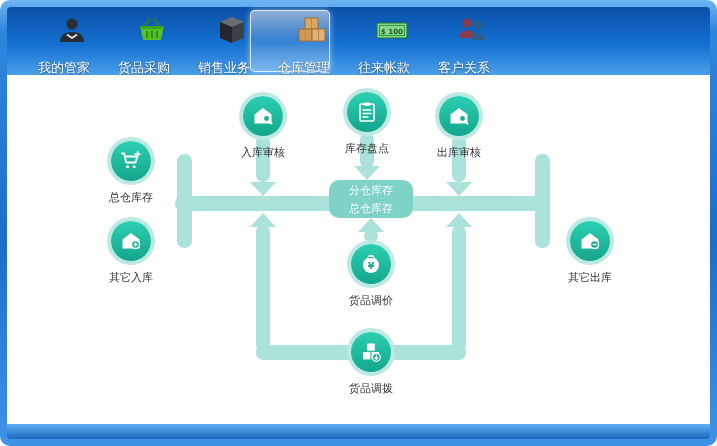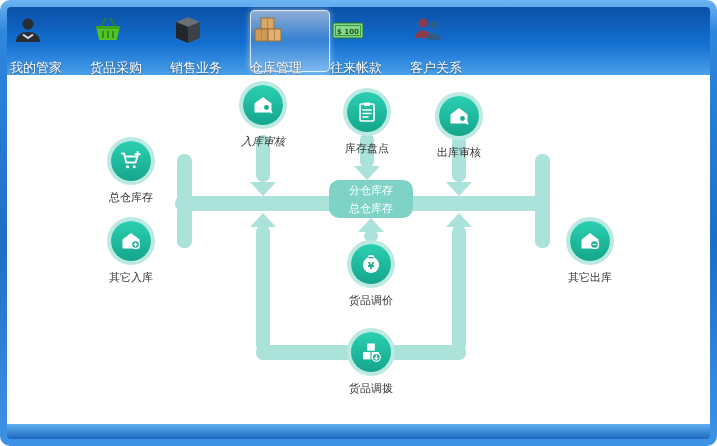--- a/index.html
+++ b/index.html
@@ -5,21 +5,21 @@
   * { margin:0; padding:0; box-sizing:border-box; }
   html,body { width:717px; height:446px; overflow:hidden; background:#fff;
               font-family:"DejaVu Sans","Liberation Sans",sans-serif; }
   .window { position:relative; width:717px; height:446px; border-radius:10px;
             background:linear-gradient(180deg,#6cb4f3 0%,#2f86dd 7%,#1d6fc6 55%,#3f93e6 100%);
             padding:7px; }
   
   .toolbar { height:68px; display:flex; align-items:flex-start; padding:3px 0 0 3px;
              background:linear-gradient(180deg,#0b50a8 0%,#1470d0 55%,#4ba0ea 100%);
              border-radius:4px 4px 0 0; }
-  .tab { width:80px; height:62px; display:flex; flex-direction:column; align-items:flex-start;
+  .tab { width:80px; height:62px; display:flex; flex-direction:column; align-items:flex-end;
          padding-top:4px; border-radius:5px; cursor:pointer; }
   .tab.selected { background:linear-gradient(180deg,rgba(255,255,255,.55),rgba(255,255,255,.15) 48%,rgba(255,255,255,.30));
                   box-shadow:inset 0 0 0 1px rgba(255,255,255,.75), 0 0 6px rgba(255,255,255,.5); }
   .tab-icon { width:36px; height:36px; display:flex; align-items:center; justify-content:center; }
   .tab-label { margin-top:13px; font-size:13px; color:#fff; text-shadow:0 1px 2px rgba(0,0,0,.55); white-space:nowrap; }
   
   .content { position:relative; height:349px; background:#fff; overflow:hidden; }
   .pipe { position:absolute; background:#abe2d9; border-radius:7px; z-index:1; }
   .arr { position:absolute; width:0; height:0; z-index:1;
          border-left:13px solid transparent; border-right:13px solid transparent; }
@@ -160,21 +160,21 @@
       <div class="circle">
         <svg viewBox="0 0 24 24" width="24" height="24">
             <path d="M3.5 10.5L12 4l8.5 6.5V19.5h-17z" fill="#fff"></path>
             <circle cx="16.5" cy="15.5" r="4" fill="#18ac91" stroke="#fff" stroke-width="1.4"></circle>
             <path d="M16.5 13.6v3.8M14.6 15.5h3.8" stroke="#fff" stroke-width="1.4"></path>
           </svg>
       </div>
       <div class="node-label">其它入库</div>
     </div>
 
-    <div class="node" style="left:220px;top:6px;font-style:italic;">
+    <div class="node" style="left:220px;top:17px;">
       <div class="circle">
         <svg viewBox="0 0 24 24" width="24" height="24">
             <path d="M3.5 10.5L12 4l8.5 6.5V19.5h-17z" fill="#fff"></path>
             <circle cx="15.5" cy="14.5" r="3.2" fill="#18ac91" stroke="#fff" stroke-width="1.5"></circle>
             <path d="M17.8 16.8l2.7 2.7" stroke="#fff" stroke-width="1.8" stroke-linecap="round"></path>
           </svg>
       </div>
       <div class="node-label">入库审核</div>
     </div>
 

